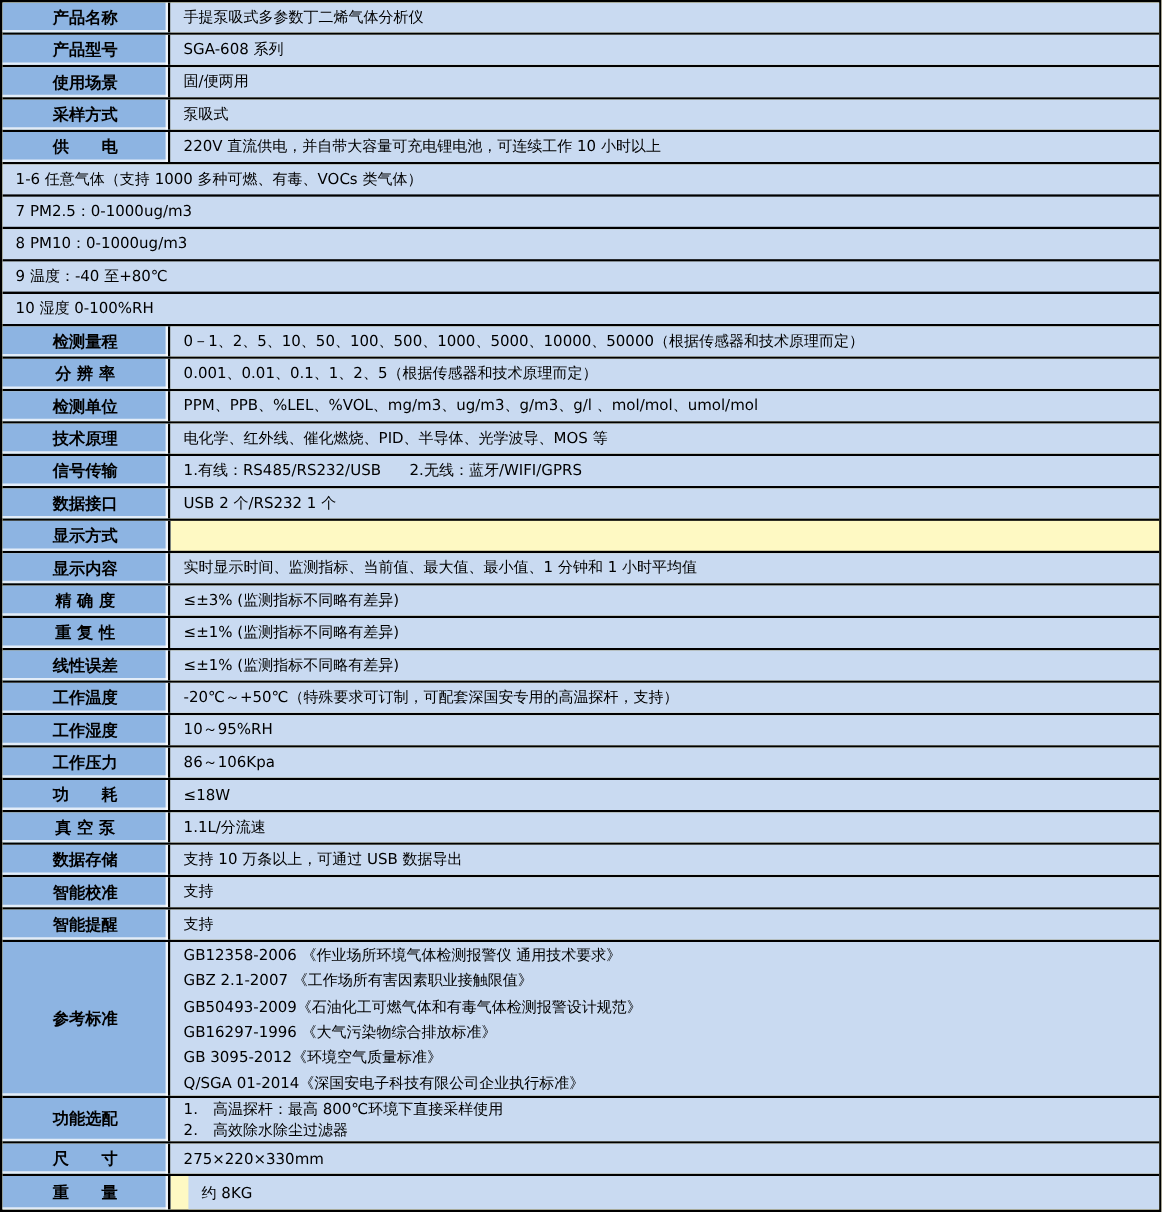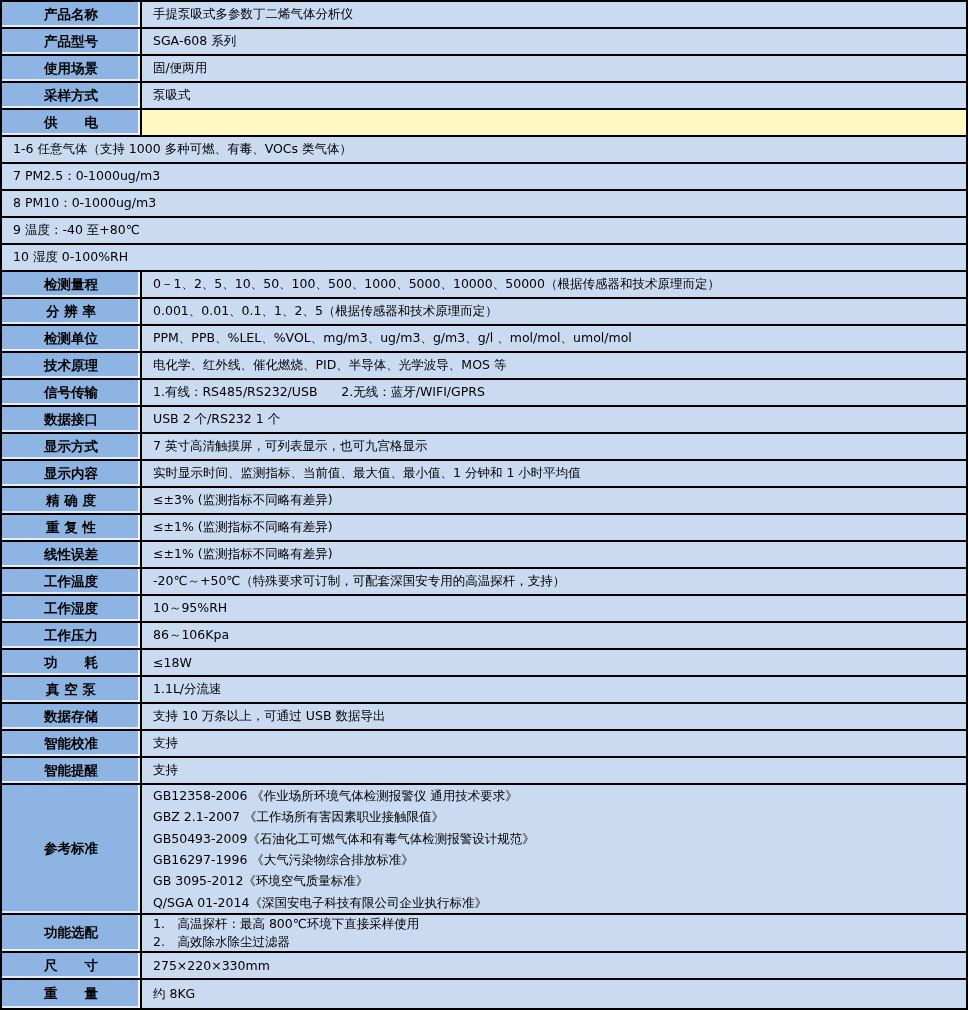--- a/index.html
+++ b/index.html
@@ -16,21 +16,21 @@
     overflow:hidden;
   }
   .row {
     display:flex; flex:none;
     height:27px;
     border-bottom:2px solid #000;
   }
   .row.merged-5 { height:135px; }
   .row.ref { height:130px; }
   .row.fn { height:38px; }
-  .row.last { border-bottom:none; flex:1; }
+  .row.last { border-bottom:none; flex:1;gap:15px; }
   .label {
     width:140px; flex:none;
     background:#8DB4E2;
     border-right:2px solid #000;
     display:flex; align-items:center; justify-content:center;
     font-weight:bold; font-size:13.5px;
     white-space:pre;
     box-shadow: inset -2px 0 0 rgba(255,255,255,0.85), inset 0 -2px 0 rgba(255,255,255,0.75);
   }
   .value {
@@ -70,20 +70,21 @@
     <div class="value">固/便两用</div>
   </div>
 
   <div class="row">
     <div class="label">采样方式</div>
     <div class="value">泵吸式</div>
   </div>
 
   <div class="row">
     <div class="label">供　　电</div>
+    <div class="value">220V 直流供电，并自带大容量可充电锂电池，可连续工作 10 小时以上</div>
   </div>
 
   <div class="row merged-5">
     <div class="value-stack">
       <div class="value">1-6 任意气体（支持 1000 多种可燃、有毒、VOCs 类气体）</div>
       <div class="value">7 PM2.5：0-1000ug/m3</div>
       <div class="value">8 PM10：0-1000ug/m3</div>
       <div class="value">9 温度：-40 至+80℃</div>
       <div class="value">10 湿度 0-100%RH</div>
     </div>
@@ -114,21 +115,20 @@
     <div class="value">1.有线：RS485/RS232/USB      2.无线：蓝牙/WIFI/GPRS</div>
   </div>
 
   <div class="row">
     <div class="label">数据接口</div>
     <div class="value">USB 2 个/RS232 1 个</div>
   </div>
 
   <div class="row">
     <div class="label">显示方式</div>
-    <div class="value">7 英寸高清触摸屏，可列表显示，也可九宫格显示</div>
   </div>
 
   <div class="row">
     <div class="label">显示内容</div>
     <div class="value">实时显示时间、监测指标、当前值、最大值、最小值、1 分钟和 1 小时平均值</div>
   </div>
 
   <div class="row">
     <div class="label">精 确 度</div>
     <div class="value">≤±3% (监测指标不同略有差异)</div>

